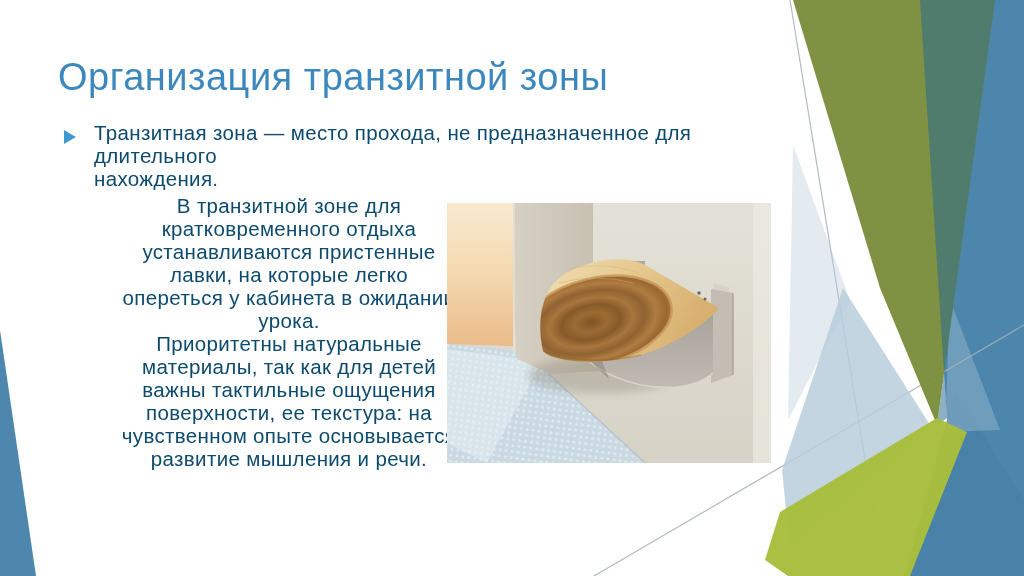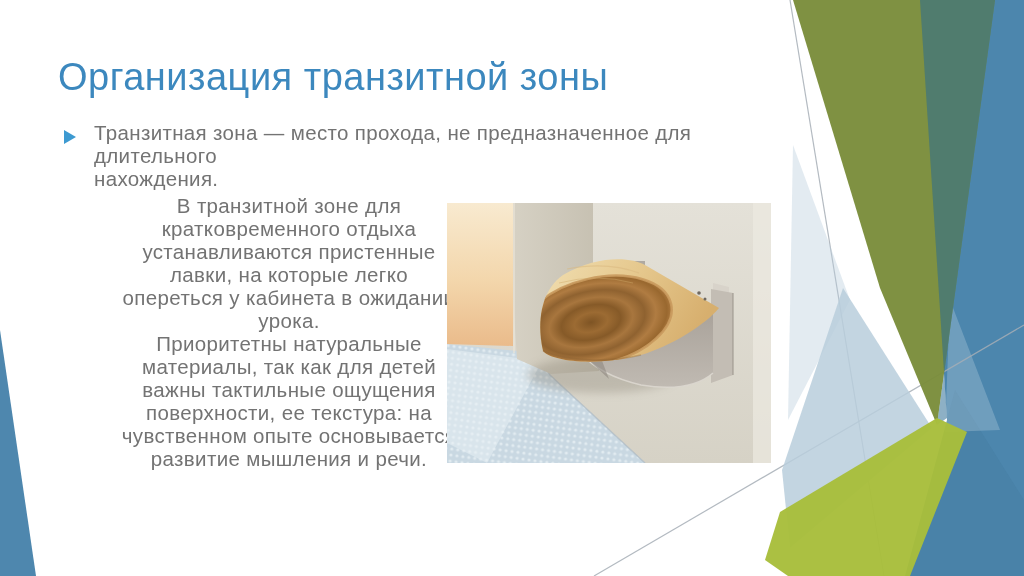--- a/index.html
+++ b/index.html
@@ -8,21 +8,21 @@
     overflow:hidden; font-family:"Liberation Sans", sans-serif;
   }
   .deco { position:absolute; top:0; right:0; pointer-events:none; }
   .left-accent { position:absolute; left:0; bottom:0; pointer-events:none; }
   .slide-title {
     position:absolute; left:58px; top:56px; margin:0;
     font-size:38px; font-weight:400; letter-spacing:0.5px;
     color:#3c88be; white-space:nowrap;
   }
   .body-text {
-    color:#737373; font-size:20.5px; line-height:23px;
+    color:#0c4a6e; font-size:20.5px; line-height:23px;
     letter-spacing:0.35px; white-space:pre-line;
   }
   .para1 { position:absolute; left:94px; top:121px; width:700px; }
   .para2 { position:absolute; left:104px; top:194px; width:370px;text-align:center; }
   .bullet-tri {
     position:absolute; left:64px; top:130px; width:0; height:0;
     border-top:7px solid transparent; border-bottom:7px solid transparent;
     border-left:12px solid #3d9ad1;
   }
   .photo { position:absolute; left:447px; top:203px; width:324px; height:260px; }

